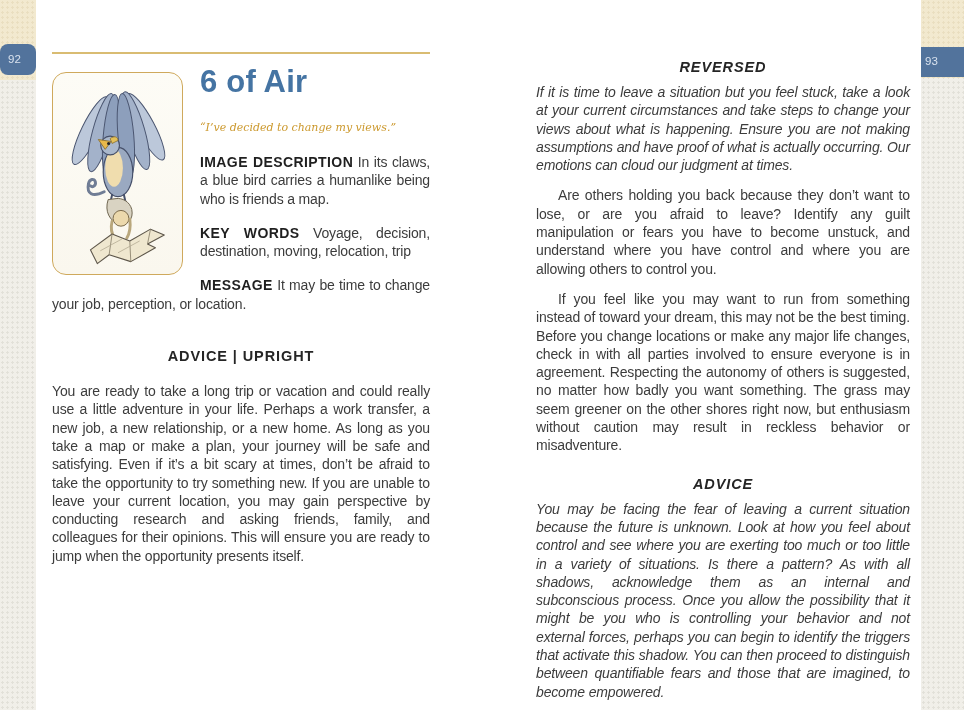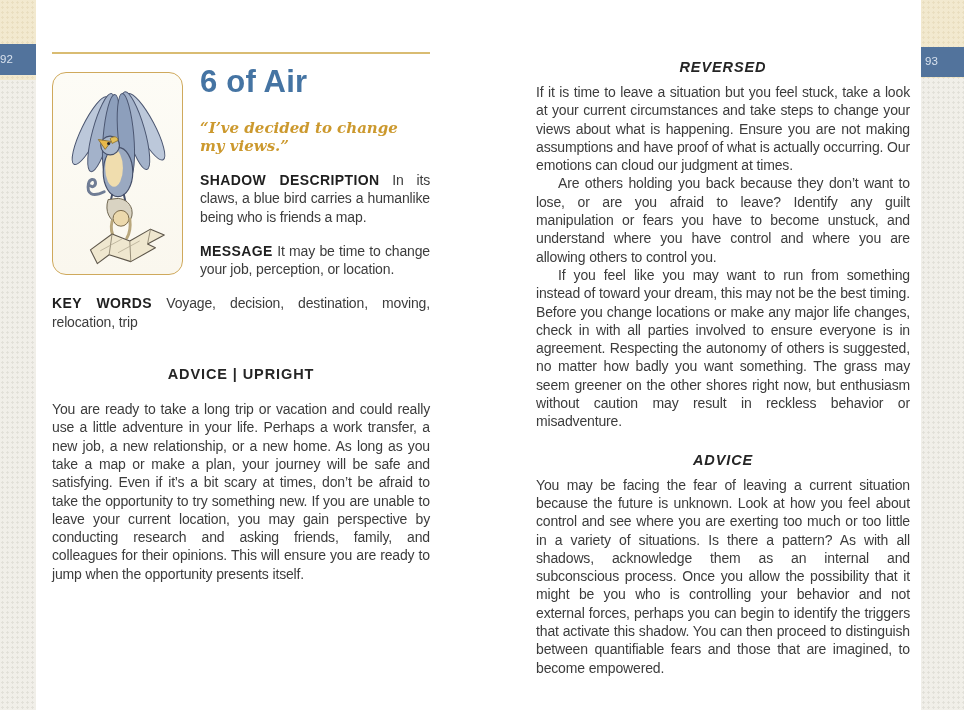--- a/index.html
+++ b/index.html
@@ -25,21 +25,21 @@
     background-size:5px 5px;
   }
   .corner-left  { left:0;  width:36px; height:80px; }
   .corner-right { right:0; width:43px; height:78px; }
 
   
   .tab {
     position:absolute; background:#52739c; color:#d9e2ee;
     font-size:11.5px; line-height:1; display:flex; align-items:center;
   }
-  .tab-left  { left:0;  top:44px; width:36px; height:31px; justify-content:flex-start;  padding-right:7px; box-sizing:border-box; }
+  .tab-left  { left:0;  top:44px; width:36px; height:31px; justify-content:center;  padding-right:7px; box-sizing:border-box;border-radius:8px; }
   .tab-right { right:0; top:47px; width:43px; height:30px; justify-content:flex-start; padding-left:4px;  box-sizing:border-box; }
 
   
   .content-left { position:absolute; left:52px; top:52px; width:378px; }
   .gold-rule { height:2px; background:#d9bc72; }
 
   .card {
     float:left; width:131px; height:203px;
     margin:18px 17px 8px 0;
     border:1.5px solid #cfa95c; border-radius:14px;
@@ -47,38 +47,38 @@
     box-sizing:border-box; overflow:hidden;
   }
   .card svg { display:block; width:100%; height:100%; }
 
   .card-title {
     margin:16px 0 0; font-size:31px; line-height:23px;
     font-weight:bold; letter-spacing:.2px; color:#4574a3;
   }
   .card-quote {
     margin:26px 8px 0; font-family:"DejaVu Serif", serif; font-style:italic;
-    font-weight:bold; font-size:15px; line-height:18px; color:#cc992e;
+    font-weight:normal; font-size:11px; line-height:18px; color:#cc992e;
   }
 
   .kv { margin:16px 0 0; font-size:14px; line-height:18.3px; text-align:justify; letter-spacing:-.15px; }
   .lbl { font-weight:bold; letter-spacing:.4px; color:#1f1f1f; }
 
   .sec-heading {
     clear:both; text-align:center; font-weight:bold; font-size:14.5px;
     line-height:15px; letter-spacing:.9px; color:#252525; margin:36px 0 0;
   }
   .content-right .sec-heading { margin:8px;font-style:italic; }
 
   .body-p { margin:18px 0 0; font-size:14px; line-height:18.3px; text-align:justify; letter-spacing:-.15px; }
-  .body-p.indent { text-indent:22px; margin-top:0; }
+  .body-p.indent { text-indent:22px; margin-top:12px; }
 
   
   .content-right { position:absolute; left:536px; top:52px; width:374px; }
-  .content-right .sec-heading + .body-p { margin-top:2px; }
+  .content-right .sec-heading + .body-p { margin-top:2px;font-style:italic; }
   .content-right .heading-shadow { margin-top:22px; }
 </style>
 </head>
 <body>
 
 <div id="stage">
 
   <div class="edge edge-left"></div>
   <div class="edge edge-right"></div>
   <div class="corner corner-left"></div>
@@ -125,25 +125,25 @@
         <path d="M38 179 L60 163 L78 170 L99 158 L113 164 L96 173 L104 177 L79 191 L57 184 L45 193 Z" fill="#efe7cf" stroke="#5d564a" stroke-width="1.1" stroke-linejoin="round"></path>
         <path d="M60 163 L57 184 M78 170 L79 191 M96 173 L99 158" stroke="#8d846e" stroke-width=".9" fill="none"></path>
         <path d="M48 180 L70 168 M66 182 L88 170" stroke="#b4ab92" stroke-width=".8" fill="none"></path>
       </svg>
     </div>
 
     <h1 class="card-title">6 of Air</h1>
 
     <p class="card-quote">“I’ve decided to change my views.”</p>
 
-    <p class="kv"><span class="lbl">SHADOW DESCRIPTION</span> <span>In its claws, a blue bird carries a humanlike being who is friends a map.</span></p>
+    <p class="kv"><span class="lbl">IMAGE DESCRIPTION</span> <span>In its claws, a blue bird carries a humanlike being who is friends a map.</span></p>
+
+    <p class="kv"><span class="lbl">KEY WORDS</span> <span>Voyage, decision, destination, moving, relocation, trip</span></p>
 
     <p class="kv"><span class="lbl">MESSAGE</span> <span>It may be time to change your job, perception, or location.</span></p>
-
-    <p class="kv"><span class="lbl">KEY WORDS</span> <span>Voyage, decision, destination, moving, relocation, trip</span></p>
 
     <h2 class="sec-heading">ADVICE | UPRIGHT</h2>
 
     <p class="body-p">You are ready to take a long trip or vacation and could really use a little adventure in your life. Perhaps a work transfer, a new job, a new relationship, or a new home. As long as you take a map or make a plan, your journey will be safe and satisfying. Even if it’s a bit scary at times, don’t be afraid to take the opportunity to try something new. If you are unable to leave your current location, you may gain perspective by conducting research and asking friends, family, and colleagues for their opinions. This will ensure you are ready to jump when the opportunity presents itself.</p>
   </div>
 
   <div class="content-right">
     <h2 class="sec-heading">REVERSED</h2>
 
     <p class="body-p">If it is time to leave a situation but you feel stuck, take a look at your current circumstances and take steps to change your views about what is happening. Ensure you are not making assumptions and have proof of what is actually occurring. Our emotions can cloud our judgment at times.</p>

